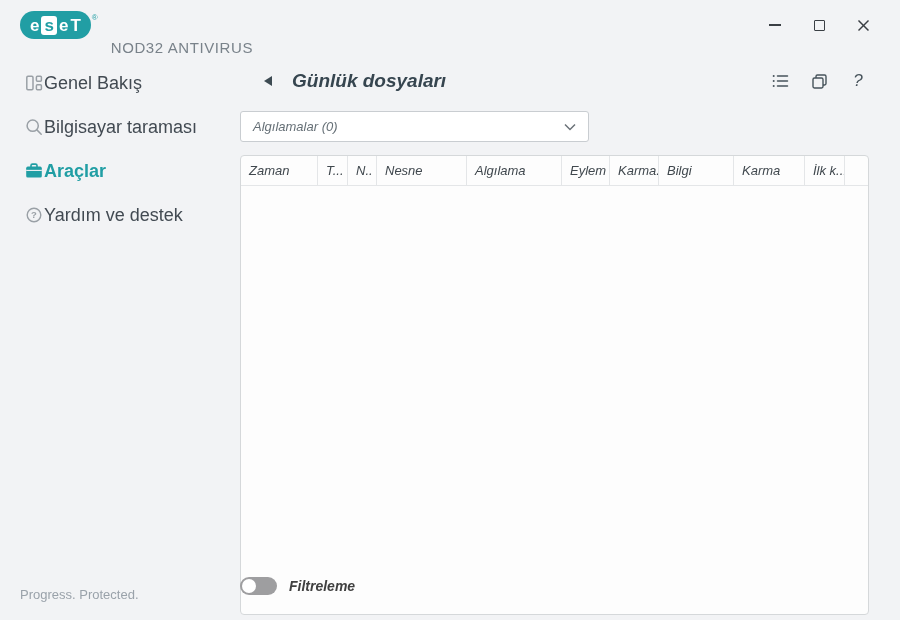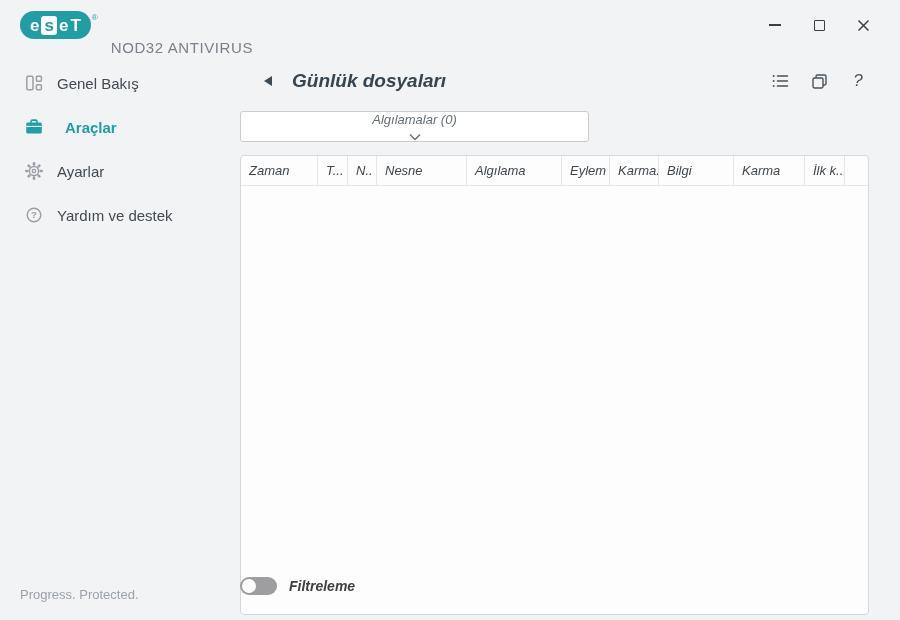--- a/index.html
+++ b/index.html
@@ -30,22 +30,22 @@
   .min-glyph { width:12px; height:2px; background:#3a3f44; }
   .max-glyph { width:11px; height:11px; border:1.5px solid #3a3f44; border-radius:1px; }
 
   
   .sidebar { position:absolute; top:50px; left:0; width:250px; bottom:0;
              padding-top:11px; }
   .side-item { height:44px; display:flex; align-items:center;
                padding-left:24px; cursor:pointer; color:#424a52; }
   .side-icon { width:20px; height:20px; color:#9aa0a6; flex:0 0 20px;
                display:flex; align-items:center; justify-content:center; }
-  .side-label { margin-left:13px; font-size:15px; }
-  .side-item.active { color:#219ea4;gap:8px; }
+  .side-label { font-size:18px; }
+  .side-item.active { color:#219ea4; }
   .side-item.active .side-icon { color:#219ea4; }
   .side-item.active .side-label { font-weight:bold; }
   .side-footer { position:absolute; left:20px; bottom:18px; font-size:13px;
                  color:#9aa2aa;text-align:right; }
 
   
   .main { position:absolute; top:50px; left:240px; width:650px; height:570px;font-style:italic; }
   .main-header { position:absolute; top:16px; left:18px; right:22px;
                  height:30px; display:flex; align-items:center; }
   .back-btn { width:20px; height:20px; display:flex; align-items:center;
@@ -55,21 +55,21 @@
   .main-title { margin-left:14px; font-size:19px; font-weight:bold;
                 color:#36454f; flex:1; }
   .header-actions { display:flex; align-items:center; gap:19px; }
   .action-btn { width:20px; height:20px; display:flex; align-items:center;
                 justify-content:center; color:#47535b; cursor:pointer; }
   .help-q { font-size:17px; color:#47535b; font-weight:normal; }
 
   .dropdown { position:absolute; top:61px; left:0; width:349px; height:31px;
               background:#ffffff; border:1px solid #c9cdd1; border-radius:3px;
               display:flex; align-items:center; justify-content:space-between;
-              padding:0 12px; cursor:pointer;flex-direction:column; }
+              padding:0 12px; cursor:pointer; }
   .dropdown-value { font-size:13px; color:#667077; }
 
   .log-table { position:absolute; top:105px; left:0; width:629px; height:460px;
                background:#fdfdfd; border:1px solid #d5d8da; border-radius:4px;
                overflow:hidden; display:flex; flex-direction:column; }
   .thead { display:flex; height:30px; border-bottom:1px solid #e4e6e8;
            flex:0 0 30px; }
   .th { font-size:13px; color:#40484e; line-height:29px; padding-left:8px;
         border-right:1px solid #e4e6e8; white-space:nowrap; overflow:hidden;
         cursor:pointer; }
@@ -124,52 +124,42 @@
       <span class="side-icon">
         <svg width="20" height="20" viewBox="0 0 20 20" stroke="currentColor" fill="none" stroke-width="1.5">
           <rect x="2.8" y="3.2" width="6.2" height="13.6" rx="1.2"></rect>
           <rect x="12.4" y="3.2" width="5" height="5" rx="1"></rect>
           <rect x="12.4" y="11.8" width="5" height="5" rx="1"></rect>
         </svg>
       </span>
       <span class="side-label">Genel Bakış</span>
     </div>
 
+    <div class="side-item">
+      <span class="side-icon">
+        <svg width="20" height="20" viewBox="0 0 20 20" stroke="currentColor" fill="none" stroke-width="1.5">
+          <circle cx="8.7" cy="8.7" r="5.6"></circle>
+          <line x1="12.9" y1="12.9" x2="17.2" y2="17.2" stroke-linecap="round"></line>
+        </svg>
+      </span>
+      <span class="side-label">Bilgisayar taraması</span>
+    </div>
 
 
     <div class="side-item active">
       <span class="side-icon">
         <svg width="20" height="20" viewBox="0 0 20 20">
           <path d="M7 6 V4.6 A1.5 1.5 0 0 1 8.5 3.1 H11.5 A1.5 1.5 0 0 1 13 4.6 V6" fill="none" stroke="currentColor" stroke-width="1.6"></path>
           <rect x="2.2" y="5.6" width="15.6" height="11" rx="1.6" fill="currentColor"></rect>
           <line x1="2.2" y1="9.4" x2="17.8" y2="9.4" stroke="#f2f3f5" stroke-width="1.1"></line>
         </svg>
       </span>
       <span class="side-label">Araçlar</span>
     </div>
 
-    <div class="side-item">
-      <span class="side-icon">
-        <svg width="20" height="20" viewBox="0 0 20 20" stroke="currentColor" fill="none">
-          <circle cx="10" cy="10" r="4.6" stroke-width="1.5"></circle>
-          <circle cx="10" cy="10" r="1.7" stroke-width="1.3"></circle>
-          <g stroke-width="2.6" stroke-linecap="round">
-            <line x1="10" y1="2.3" x2="10" y2="3.4"></line>
-            <line x1="10" y1="16.6" x2="10" y2="17.7"></line>
-            <line x1="2.3" y1="10" x2="3.4" y2="10"></line>
-            <line x1="16.6" y1="10" x2="17.7" y2="10"></line>
-            <line x1="4.6" y1="4.6" x2="5.4" y2="5.4"></line>
-            <line x1="14.6" y1="14.6" x2="15.4" y2="15.4"></line>
-            <line x1="4.6" y1="15.4" x2="5.4" y2="14.6"></line>
-            <line x1="14.6" y1="5.4" x2="15.4" y2="4.6"></line>
-          </g>
-        </svg>
-      </span>
-      <span class="side-label">Ayarlar</span>
-    </div>
 
     <div class="side-item">
       <span class="side-icon">
         <svg width="20" height="20" viewBox="0 0 20 20">
           <circle cx="10" cy="10" r="6.8" fill="none" stroke="currentColor" stroke-width="1.4"></circle>
           <text x="10" y="13.3" text-anchor="middle" font-size="9.5" font-weight="bold" fill="currentColor" font-family="Liberation Sans, sans-serif">?</text>
         </svg>
       </span>
       <span class="side-label">Yardım ve destek</span>
     </div>

